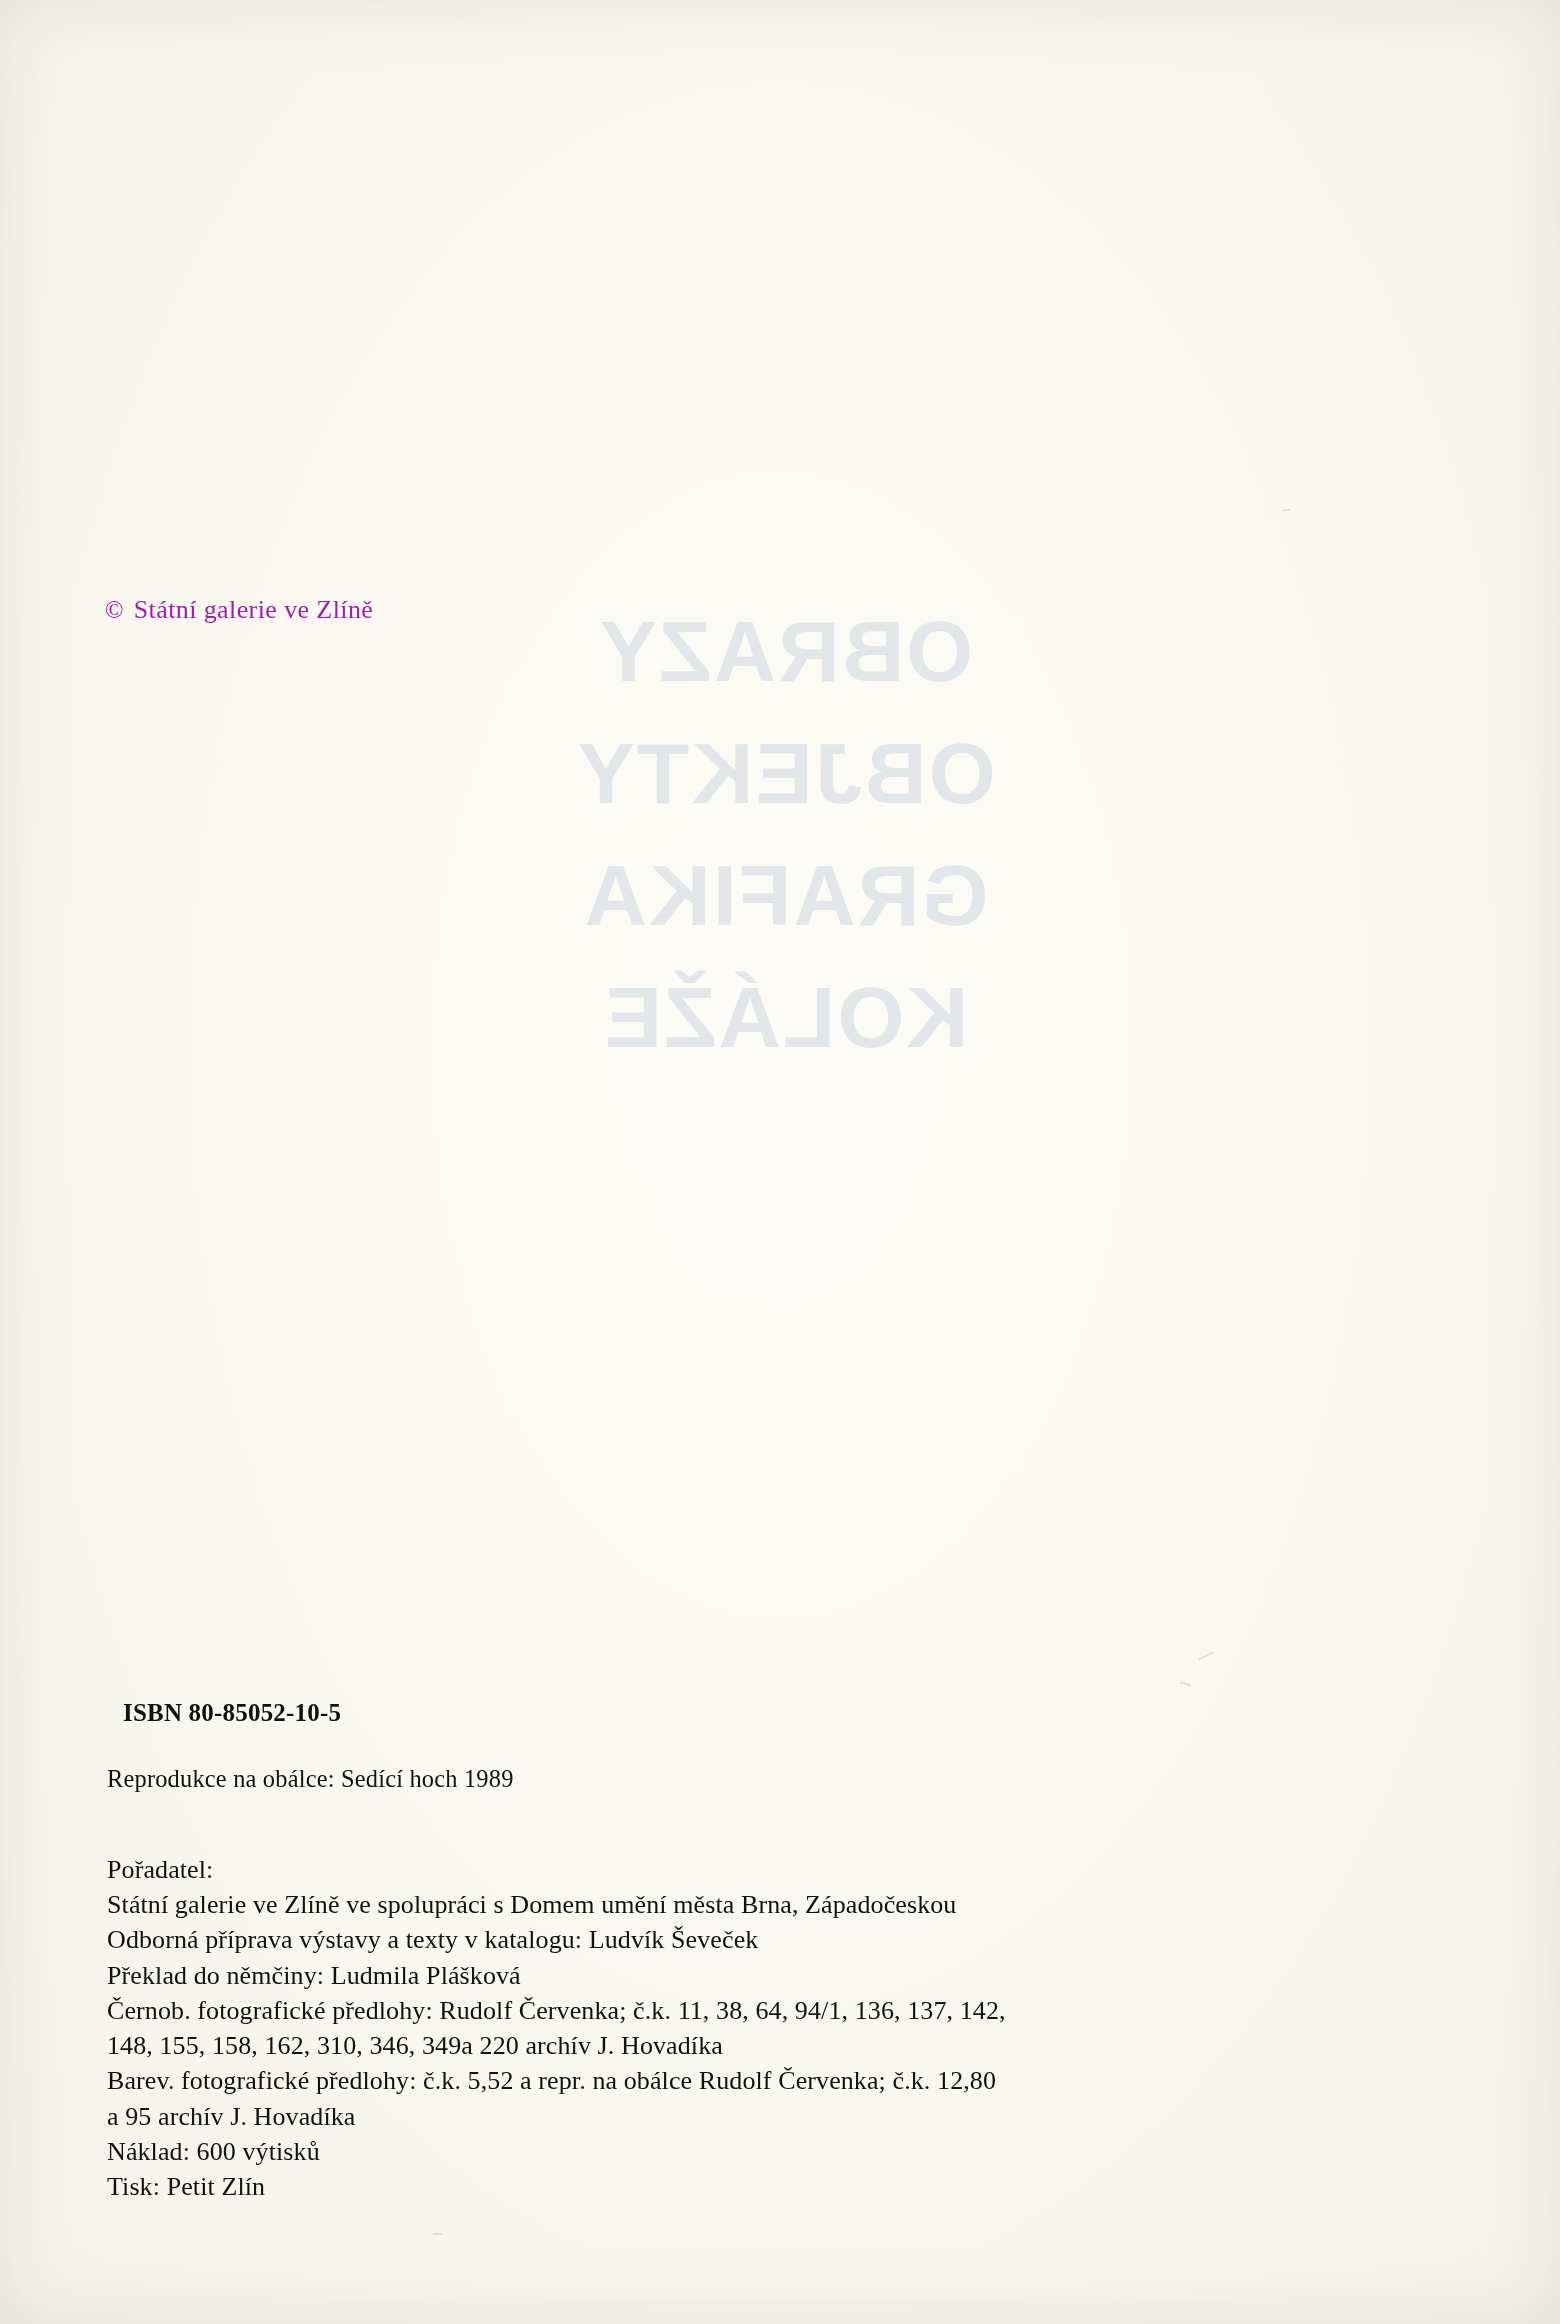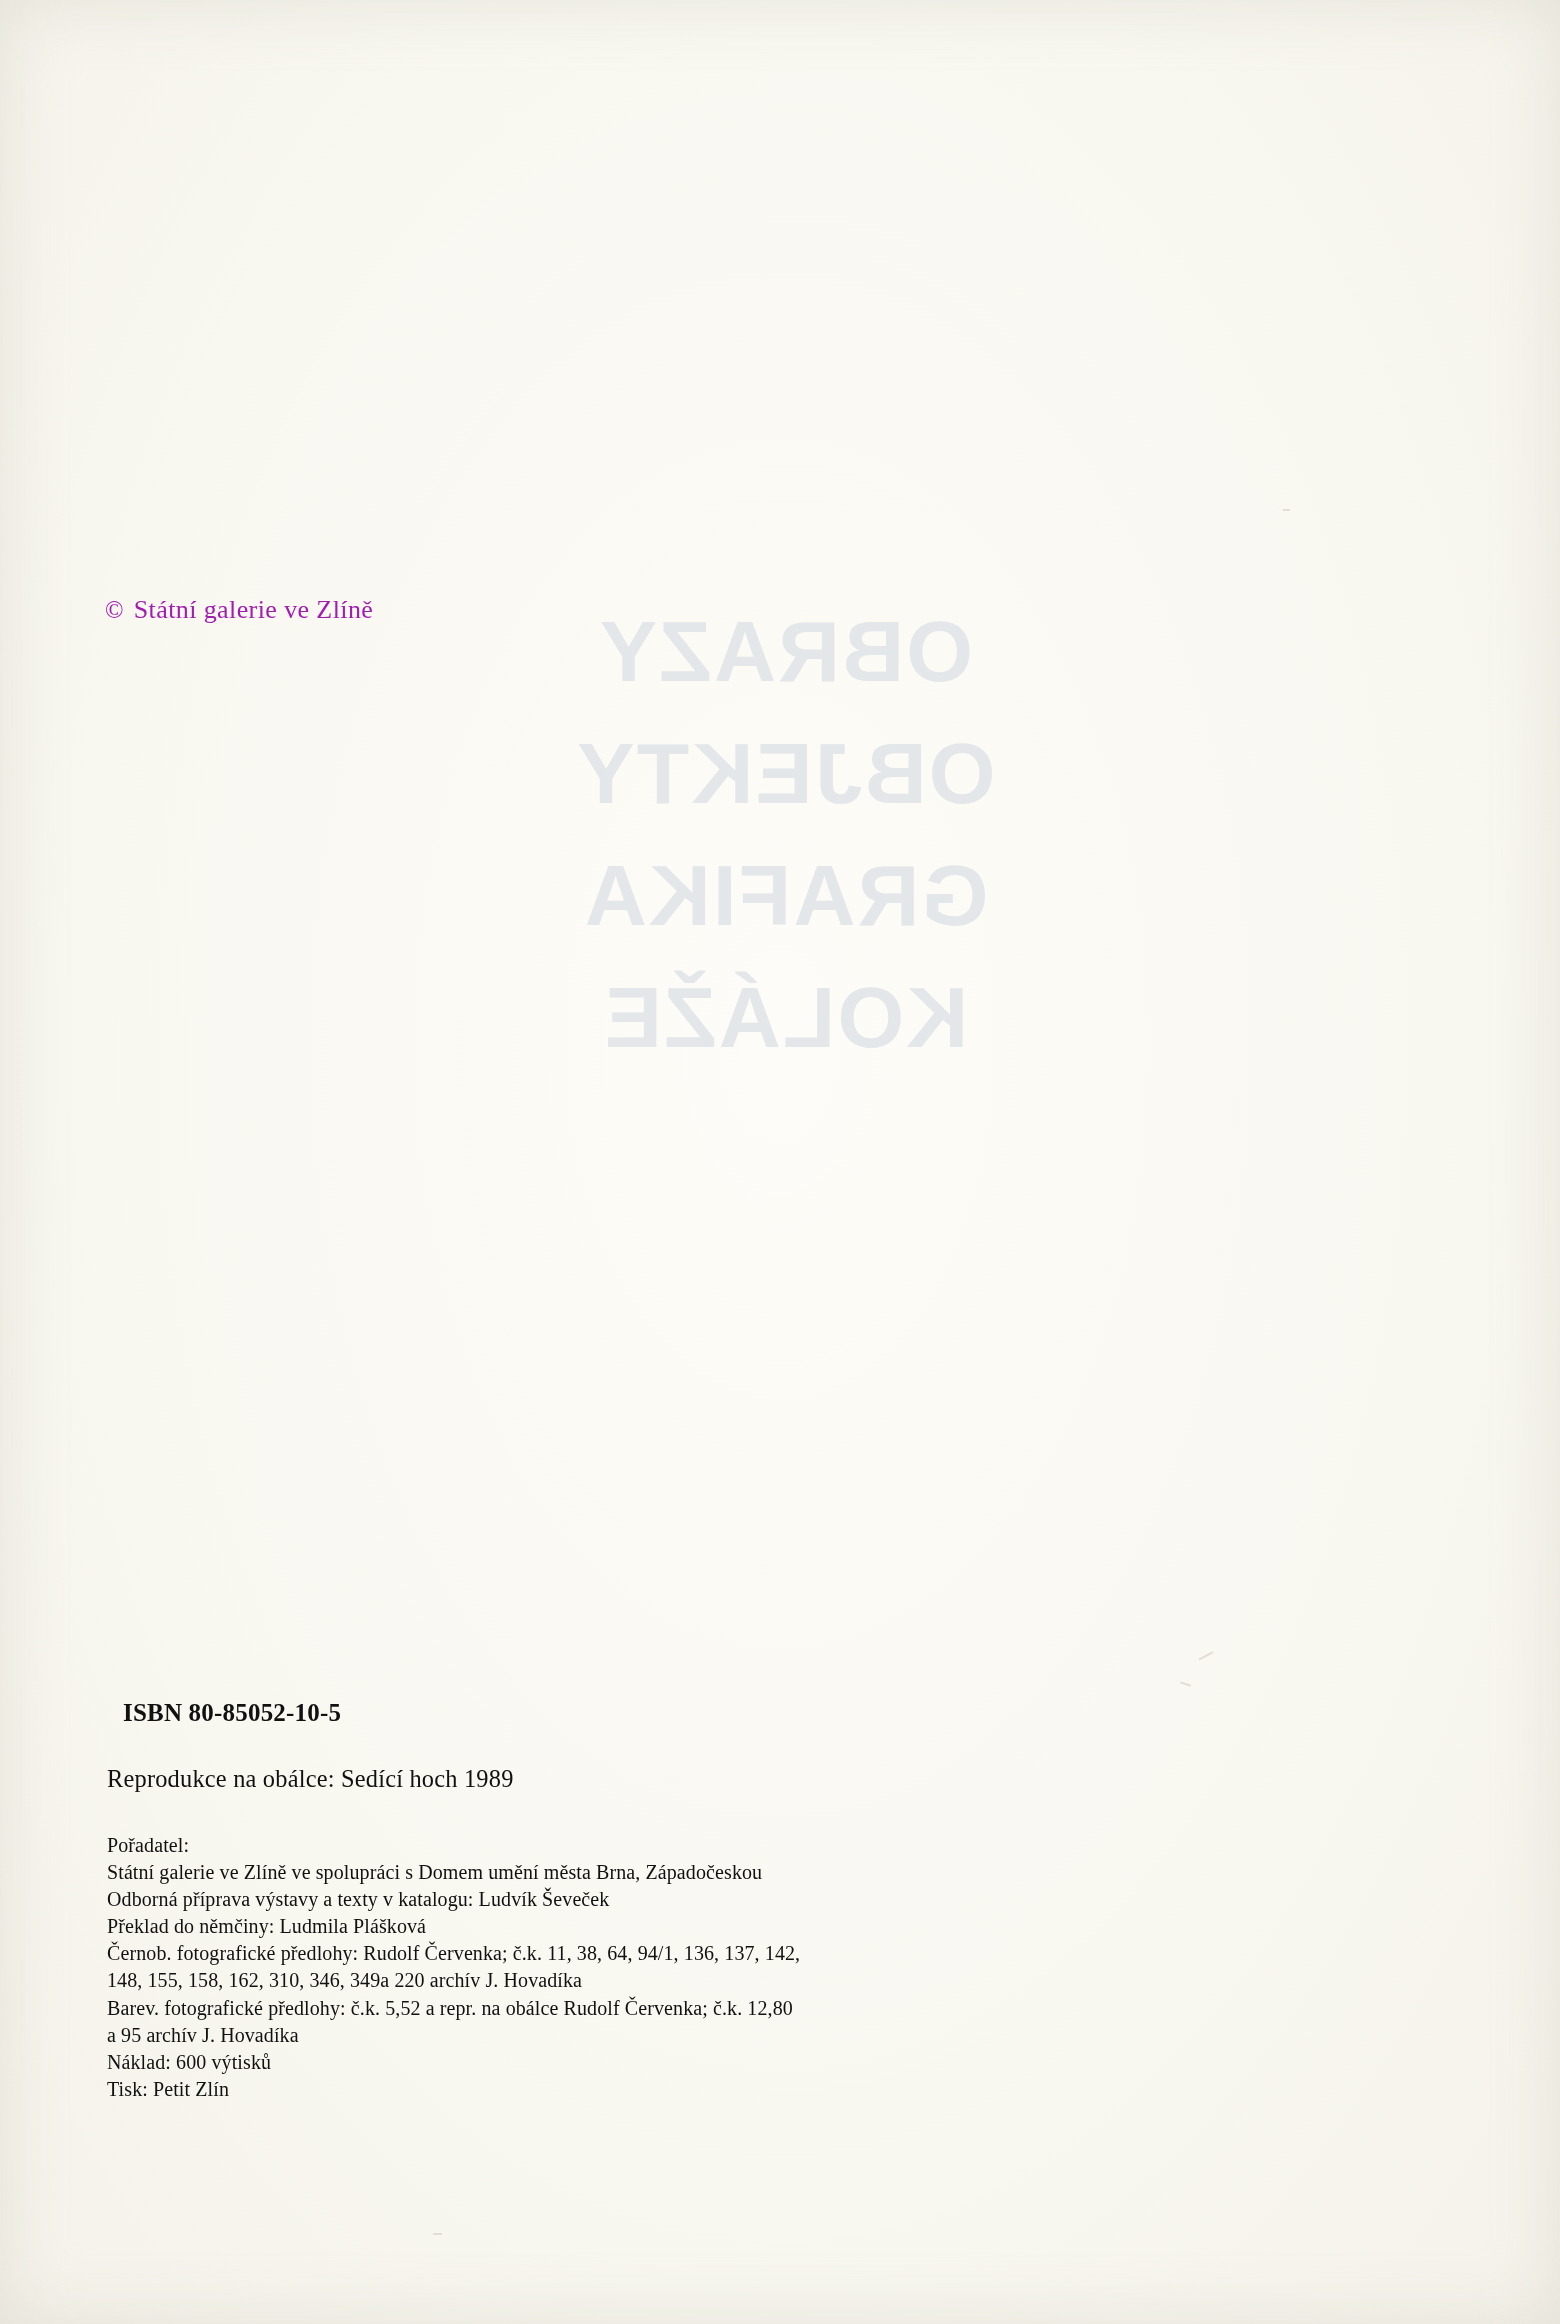--- a/index.html
+++ b/index.html
@@ -80,24 +80,24 @@
   }
   .isbn {
     font-weight: bold;
     font-size: 25px;
     letter-spacing: 0.2px;
     margin: 0 0 38px 16px;
   }
   .repro {
     font-size: 24.4px;
     letter-spacing: 0.2px;
-    margin: 0 0 39px 0;
+    margin: 0 0 59px 0;
   }
   .credits {
-    font-size: 20px;
+    font-size: 26px;
     line-height: 1.355;
     letter-spacing: 0.1px;
   }
   .credits div { white-space: nowrap; }
 
   
   .speck {
     position: absolute;
     background: #cfc9bd;
     opacity: 0.55;

